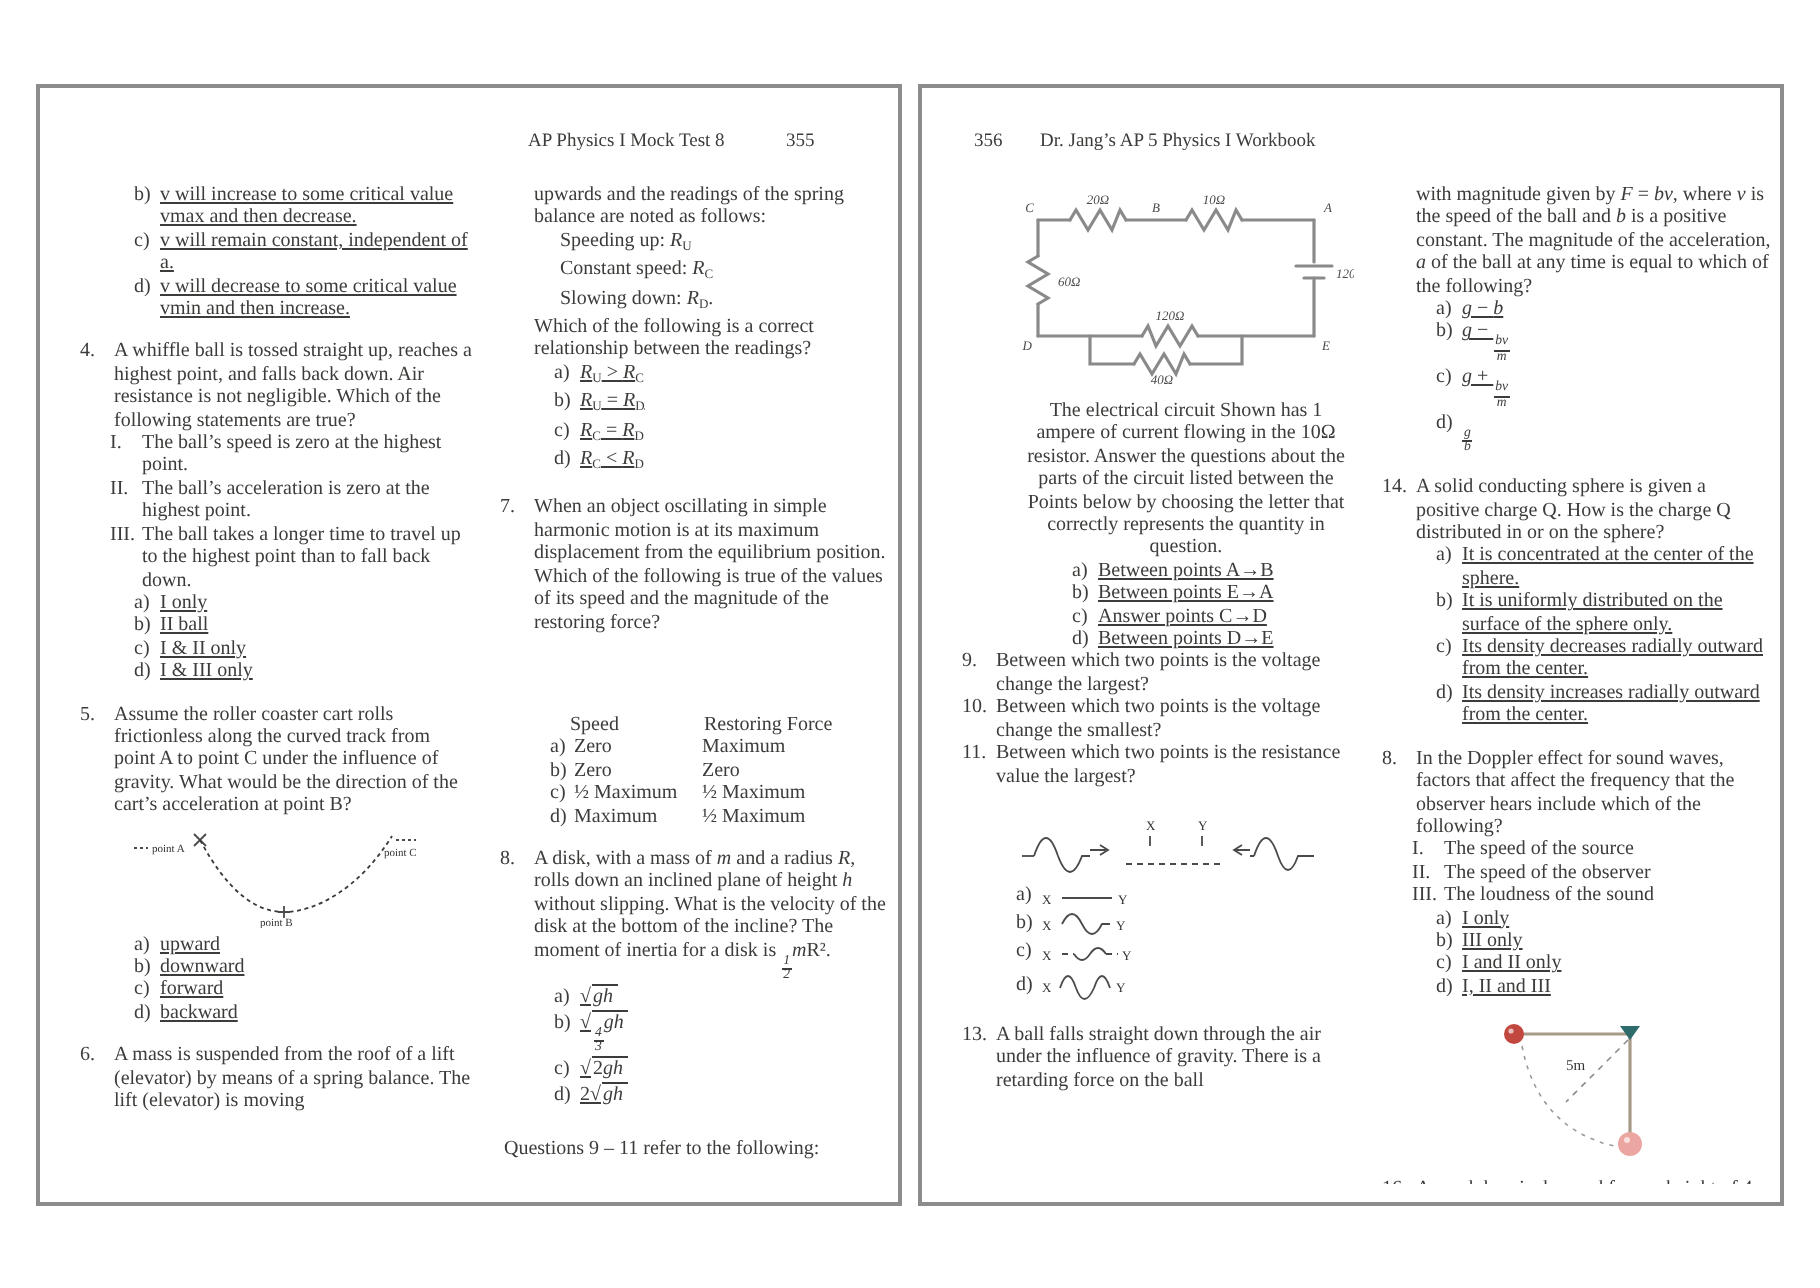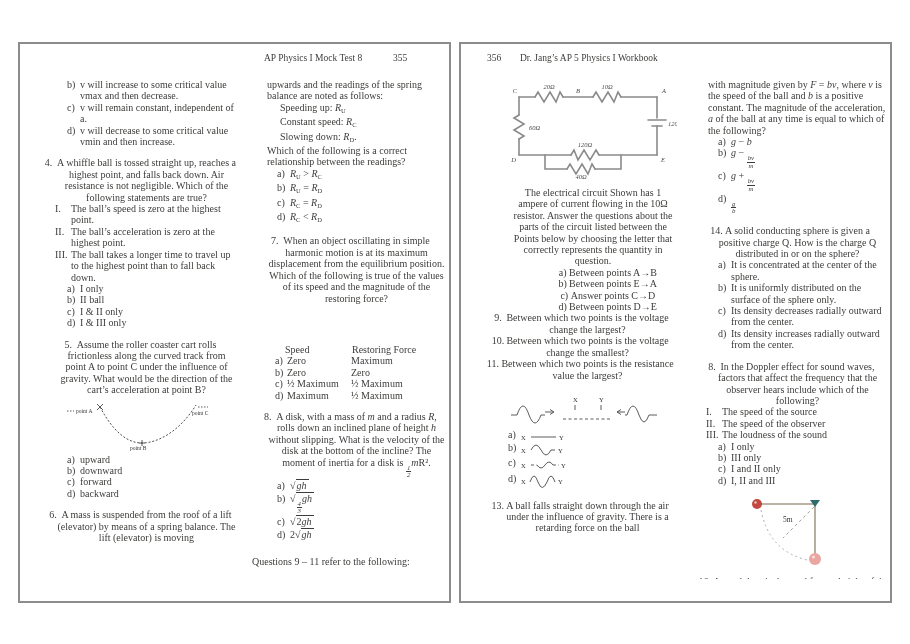--- a/index.html
+++ b/index.html
@@ -9,37 +9,37 @@
     font-family:"Liberation Serif","DejaVu Serif",serif;
     color:var(--text,#3d3c3a);
     font-size:10px;line-height:11.4px;
   }
   .page{
     position:absolute;top:42px;width:429px;height:557px;
     background:#fff;border:2px solid var(--page-border,#8c8c8c);
   }
   .page.pl{left:18px;}
   .page.pr{left:459px;}
-  .pheader{position:relative;height:12px;margin-top:9px;font-size:9.5px;}
+  .pheader{position:relative;height:12px;margin-top:22px;font-size:9.5px;}
   .pl .ph-title{position:absolute;left:244px;}
   .pl .ph-num{position:absolute;left:373px;}
   .pr .ph-num{position:absolute;left:26px;}
   .pr .ph-title{position:absolute;left:59px;}
   .cols{display:flex;gap:14px;padding:14px 0 0 20px;}
   .col{width:196px;overflow:hidden;height:500px;}
   .blk{margin:0;}
-  .q{padding-left:17px;text-align:center;}
+  .q{padding-left:17px;}
   .qnum{display:inline-block;width:17px;margin-left:-17px;}
   .p{margin-left:17px;}
   .pind{margin-left:28px;text-align:center;}
   .p0{margin-left:2px;}
   .subline{margin-left:30px;}
-  .opt{padding-left:40px;}
+  .opt{padding-left:40px;text-decoration:underline;}
   .opt .ol{display:inline-block;width:13px;margin-left:-13px;}
-  .opt.x2{padding-left:68px;text-align:center;}
+  .opt.x2{padding-left:68px;}
   .rn{padding-left:31px;}
   .rnl{display:inline-block;width:16px;margin-left:-16px;}
   .thead{margin-left:35px;margin-top:40px;}
   .th1{display:inline-block;width:67px;}
   .opt2{padding-left:37px;}
   .opt2 .ol{display:inline-block;width:12px;margin-left:-12px;}
   .opt2 .c1{display:inline-block;width:64px;}
   sub{font-size:6.5px;vertical-align:-2px;}
   i{font-style:italic;}
   .frac{display:inline-flex;flex-direction:column;align-items:center;

